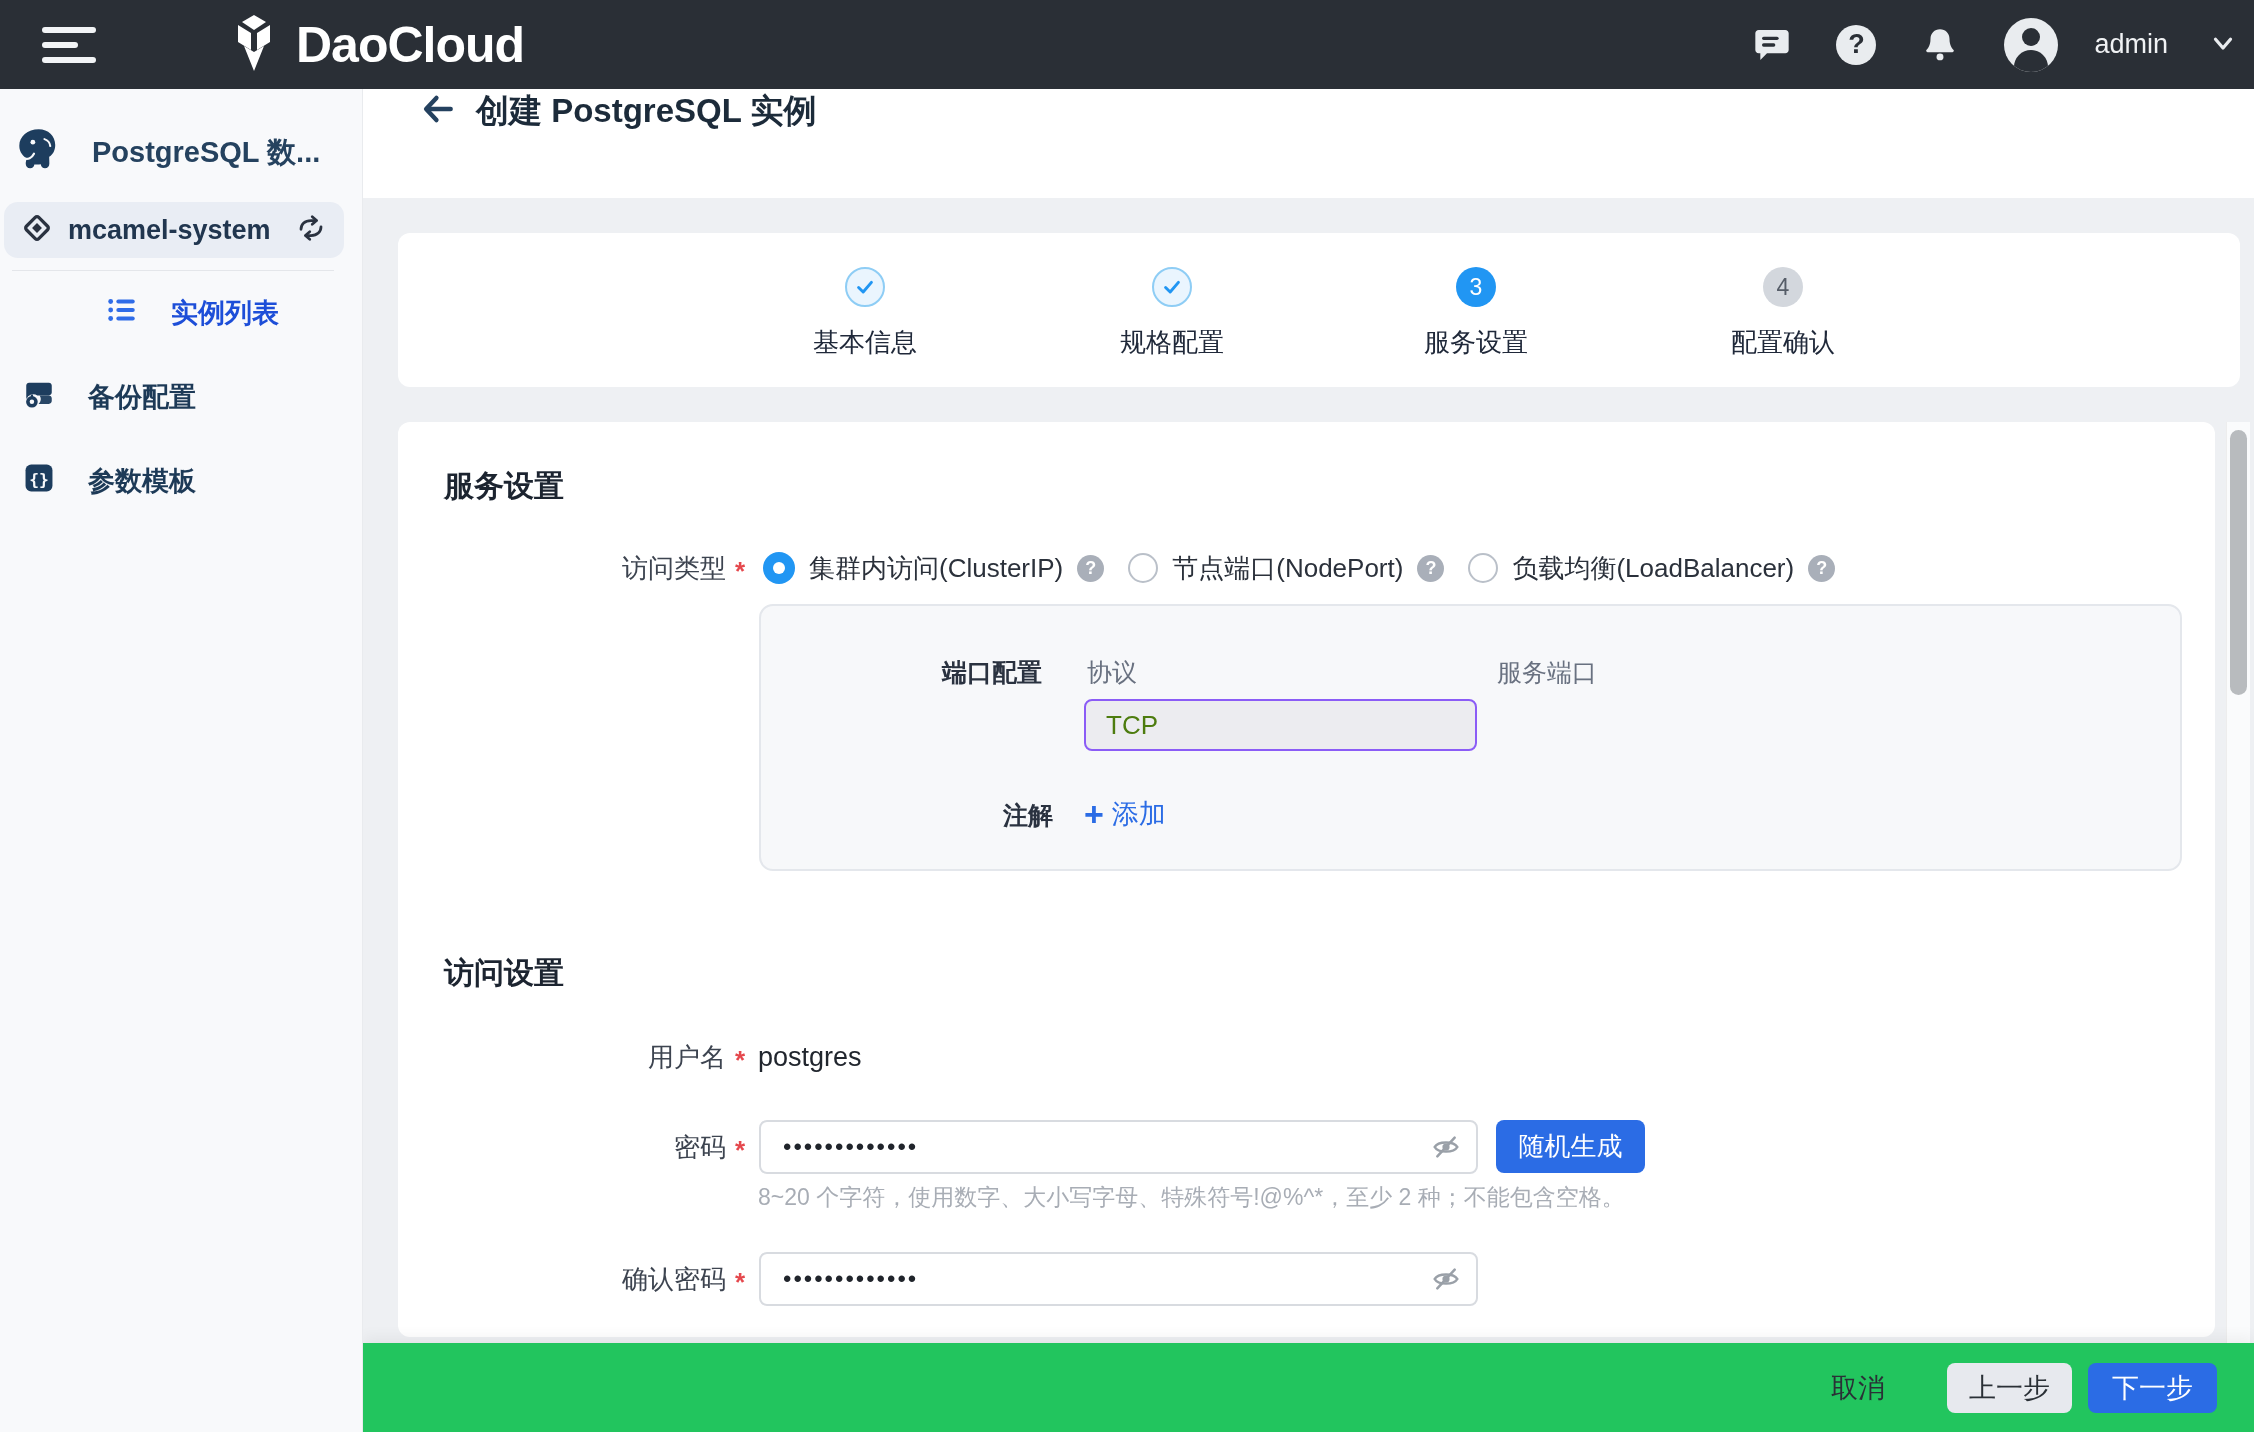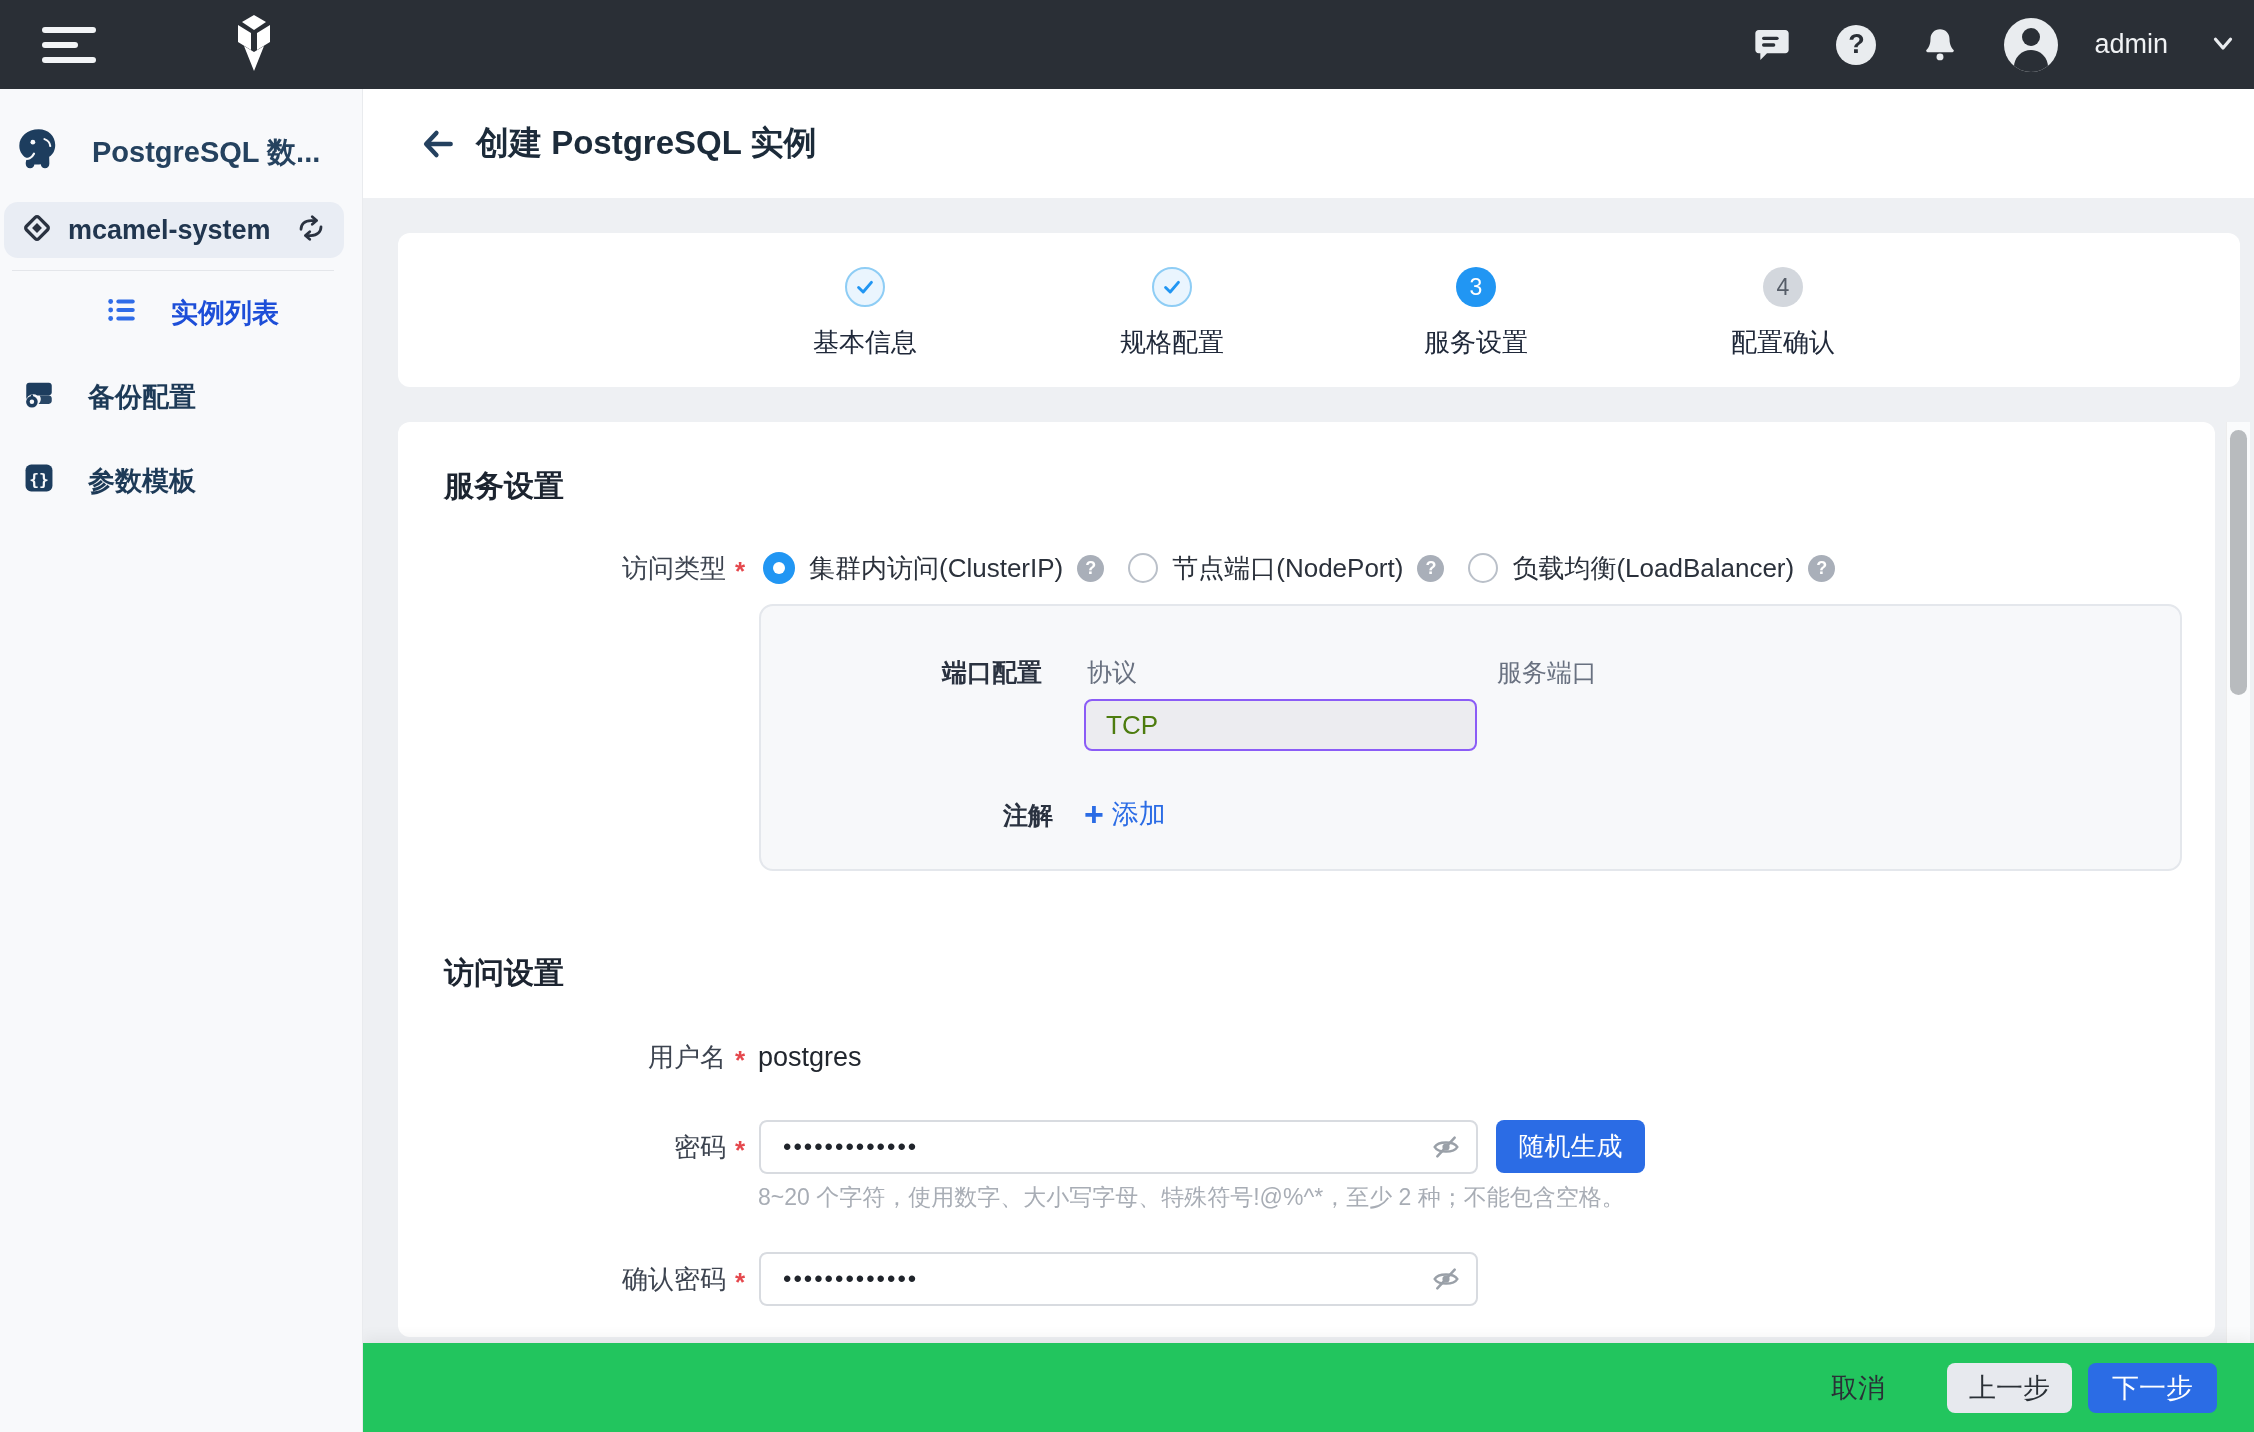--- a/index.html
+++ b/index.html
@@ -27,21 +27,21 @@
   .product { display:flex; align-items:center; gap:32px; margin:38px 0 0 16px; }
   .product-title { font-size:29px; font-weight:bold; color:#25425f; }
   .workspace { position:absolute; left:4px; right:18px; top:113px; height:56px; background:#e9edf4; border-radius:14px; display:flex; align-items:center; padding:0 18px; cursor:pointer; }
   .workspace-label { flex:1; font-size:27px; font-weight:600; color:#21364f; margin-left:16px; }
   .sb-divider { position:absolute; left:12px; right:28px; top:181px; height:1px; background:#e4e6ea; }
   .menu { position:absolute; top:182px; left:0; right:0; }
   .menu-item { height:84px; display:flex; align-items:center; padding-left:22px; gap:32px; cursor:pointer; font-size:27px; color:#1d3a57; font-weight:600; }
   .menu-item.active { color:#1d4ed8;justify-content:center; }
 
   
-  .page-header { position:absolute; left:363px; top:89px; width:1891px; height:109px; background:#fff; display:flex; align-items:center; z-index:10; }
+  .page-header { position:absolute; left:363px; top:89px; width:1891px; height:109px; background:#fff; display:flex; z-index:10; }
   .back-btn { margin-left:55px; width:40px; height:40px; display:flex; align-items:center; justify-content:center; cursor:pointer; }
   .page-title { margin-left:18px; font-size:33px; font-weight:600; color:#1c2b3a; }
 
   
   .stepper-card { position:absolute; left:398px; top:233px; width:1842px; height:154px; background:#fff; border-radius:12px; z-index:5; }
   .step { position:absolute; top:0; width:200px; text-align:center; }
   .step .circle { width:40px; height:40px; border-radius:50%; margin:34px auto 0; display:flex; align-items:center; justify-content:center; font-size:23px; }
   .circle.done { background:#eaf5fe; border:2px solid #8ecdf5; }
   .circle.active { background:#2196f3; color:#fff; }
   .circle.upcoming { background:#d3d7dd; color:#565d68; }
@@ -100,20 +100,21 @@
     </div>
   <div class="brand">
     <span>
       <svg width="52" height="58" viewBox="0 0 52 58">
         <polygon points="26,1 38,8 26,16 14,8" fill="#ffffff"></polygon>
         <polygon points="10,11 23,19 23,36 10,28" fill="#ffffff"></polygon>
         <polygon points="42,11 42,28 29,36 29,19" fill="#ffffff"></polygon>
         <polygon points="16,32 26,38 36,32 26,57" fill="#ffffff"></polygon>
       </svg>
     </span>
+    <span class="brand-text">DaoCloud</span>
   </div>
   <div class="topbar-right">
     <span class="tb-icon">
       <svg width="40" height="40" viewBox="0 0 24 24">
           <path d="M4 3h16c1.1 0 2 .9 2 2v10c0 1.1-.9 2-2 2H9l-4 4v-4H4c-1.1 0-2-.9-2-2V5c0-1.1.9-2 2-2z" fill="#e9ecef"></path>
           <rect x="6" y="7" width="10" height="2" rx="1" fill="#2a2f36"></rect>
           <rect x="6" y="11" width="8" height="2" rx="1" fill="#2a2f36"></rect>
         </svg>
     </span>
     <span class="tb-help">?</span>

